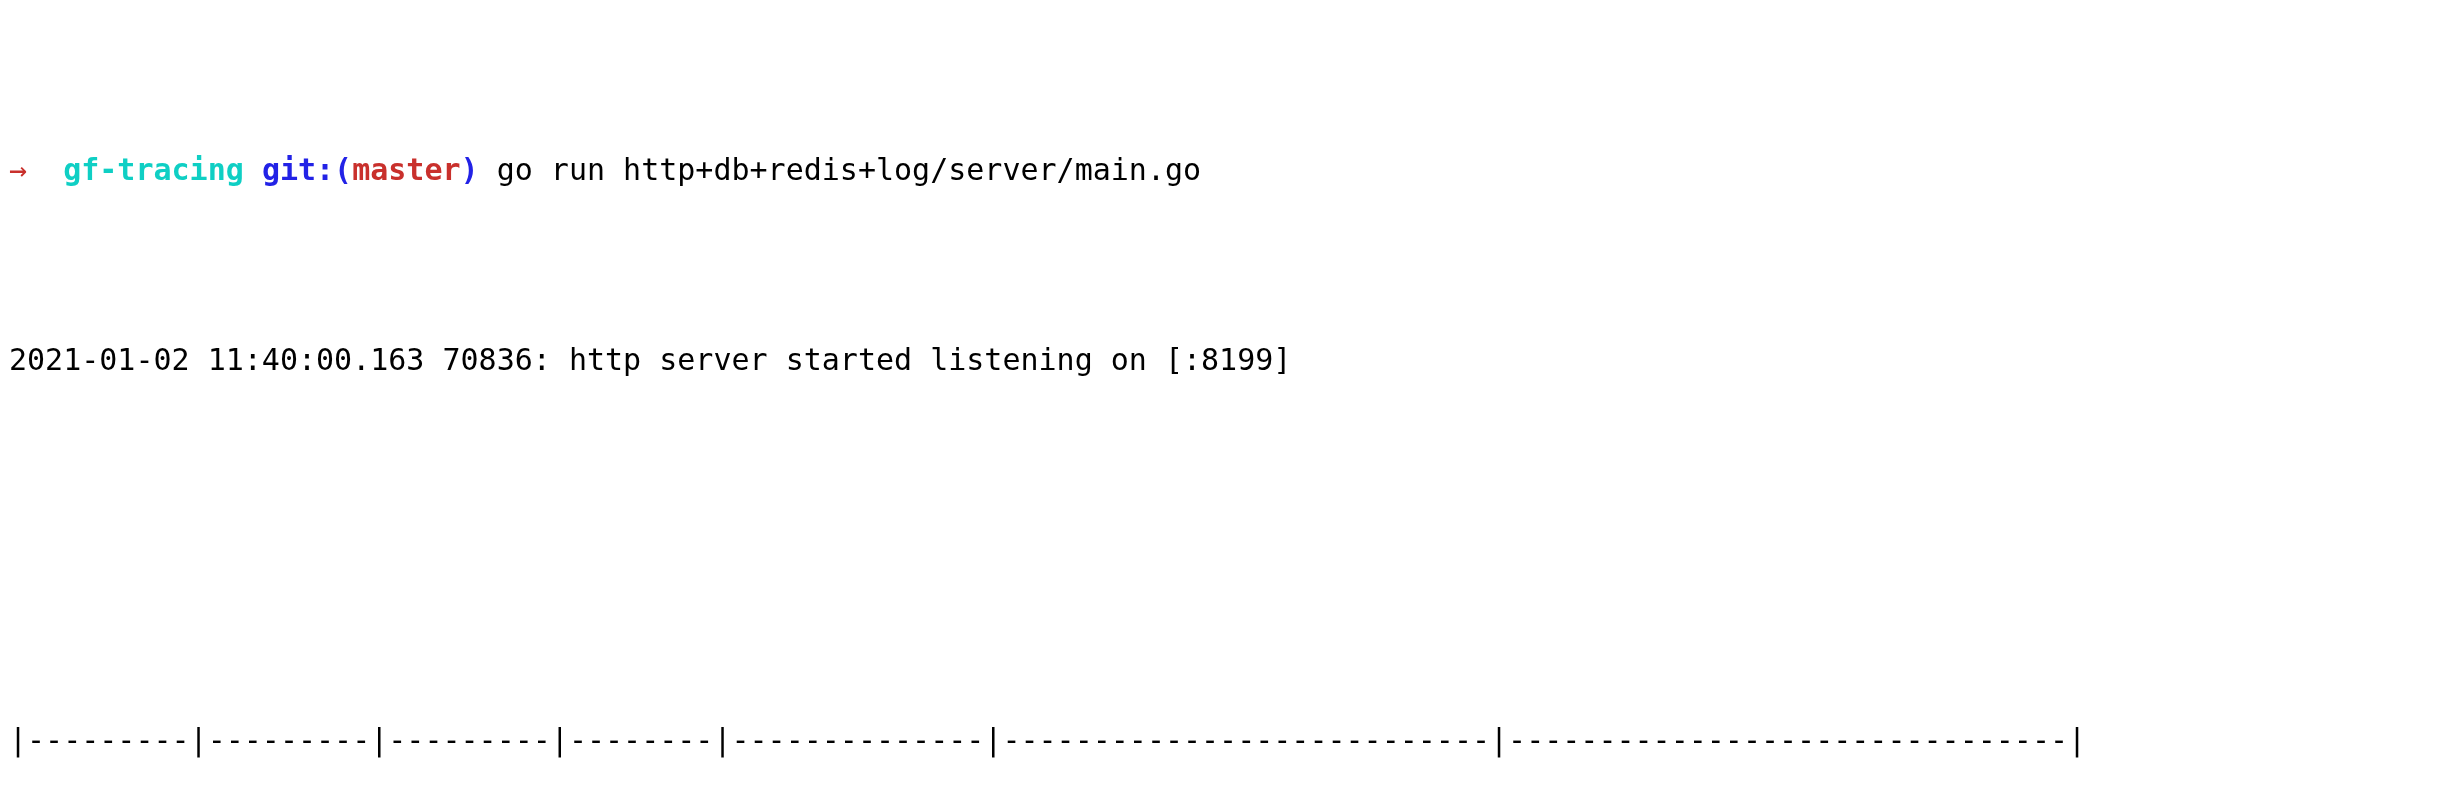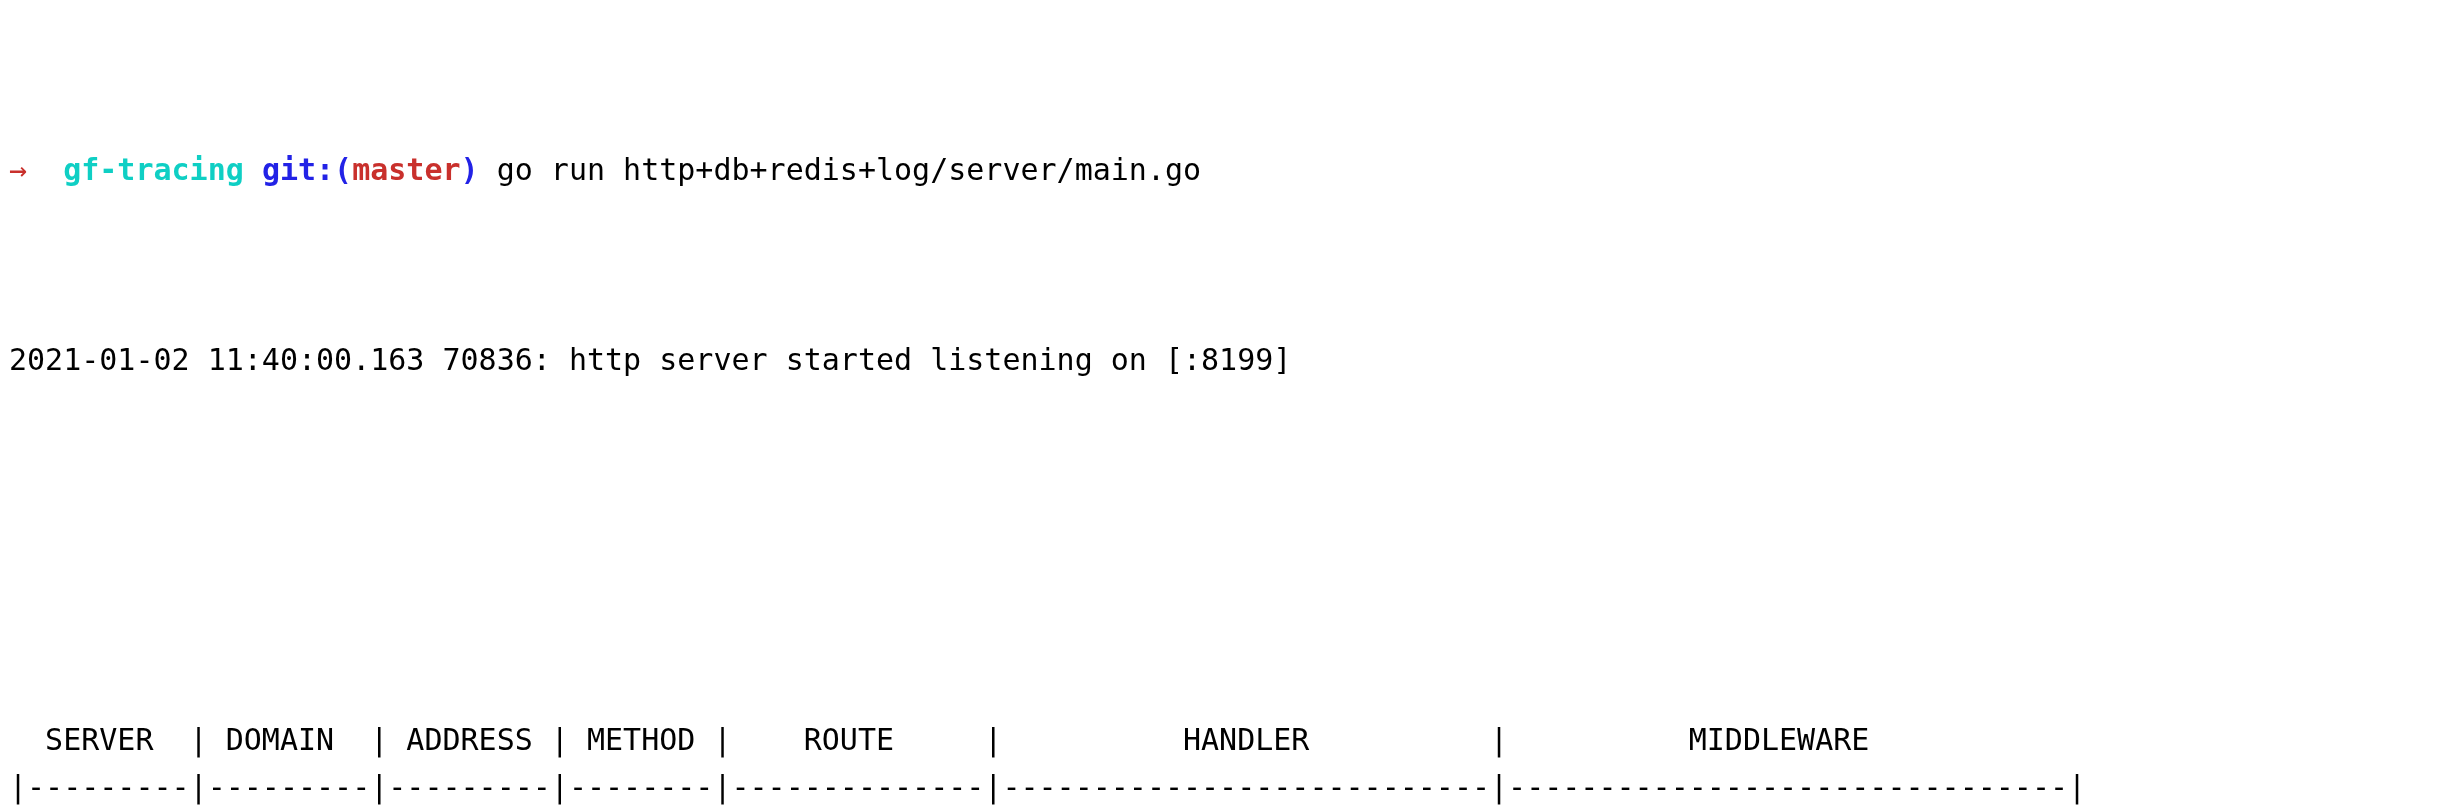--- a/index.html
+++ b/index.html
@@ -28,21 +28,21 @@
 <body style="background: rgb(255, 255, 255);">
 
 <div class="terminal">
 
   <div class="line"><span class="red">→</span><span>  </span><span class="cyan b">gf-tracing</span><span> </span><span class="blue b">git:(</span><span class="red b">master</span><span class="blue b">)</span><span> </span><span>go run http+db+redis+log/server/main.go</span></div>
 
   <div class="line">2021-01-02 11:40:00.163 70836: http server started listening on [:8199]</div>
 
   <div class="line"></div>
 
-  <div id="route-table"><div class="line">  SERVER  | DOMAIN  | ADDRESS | METHOD |    ROUTE     |          HANDLER          |          MIDDLEWARE</div><div class="line">|---------|---------|---------|--------|--------------|---------------------------|-------------------------------|</div></div>
+  <div id="route-table"><div class="line">|---------|---------|---------|--------|--------------|---------------------------|-------------------------------|</div></div>
 
   
 
   
 
   
 
 </div>
 
 </body></html>

